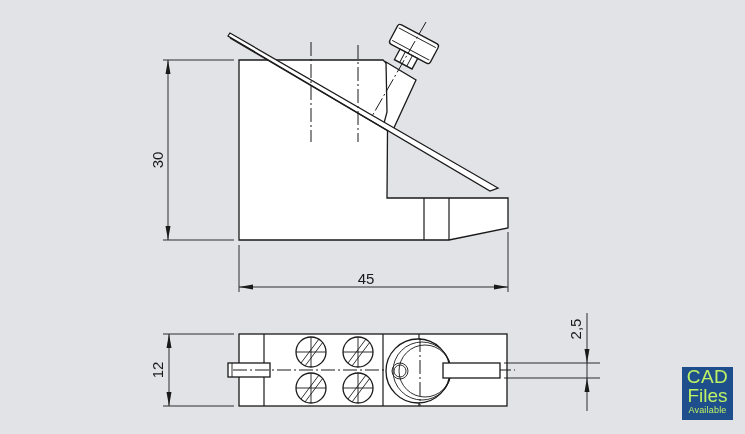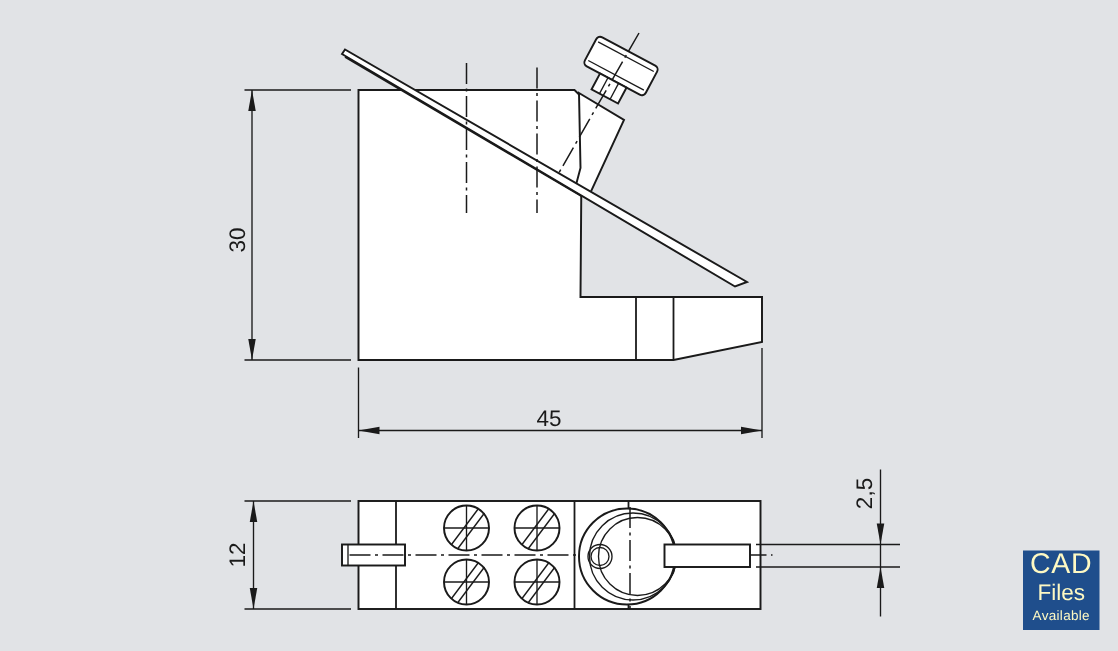--- a/index.html
+++ b/index.html
@@ -11,25 +11,25 @@
   }
   #drawing { position: absolute; left: 0; top: 0; width: 745px; height: 434px; }
   .ln { stroke: #1a1a1a; stroke-width: 1.2; fill: none; }
   .thin { stroke: #1a1a1a; stroke-width: 0.9; fill: none; }
   .body { fill: #ffffff; stroke: #1a1a1a; stroke-width: 1.3; }
   .center { stroke: #1a1a1a; stroke-width: 1; fill: none; stroke-dasharray: 14 3 2 3; }
   .dim-text { font-family: "Liberation Sans", sans-serif; font-size: 15px; fill: #1a1a1a; }
   .arrow { fill: #1a1a1a; stroke: none; }
   .cad-badge {
     position: absolute; left: 682px; top: 367px; width: 51px; height: 53px;
-    background: #1f4e8c; color: #fef9c3; text-align: center;
+    background: #1f4e8c; color: #bef264; text-align: center;
     box-sizing: border-box; padding-top: 1px;
   }
   .cad-line1 { font-size: 19px; line-height: 18px; letter-spacing: 0.5px; display: block; font-weight: normal; }
-  .cad-line2 { font-size: 15px; line-height: 19px; display: block; }
+  .cad-line2 { font-size: 19px; line-height: 19px; display: block; }
   .cad-line3 { font-size: 9px; line-height: 10px; display: block; letter-spacing: 0.2px; }
 </style>
 </head>
 <body>
 
 <svg id="drawing" viewBox="0 0 745 434" xmlns="http://www.w3.org/2000/svg">
 
   <g>
 
     <polygon class="body" points="239,60 383,60 388,65 387,198 508,198 508,228 449,240 239,240"></polygon>

